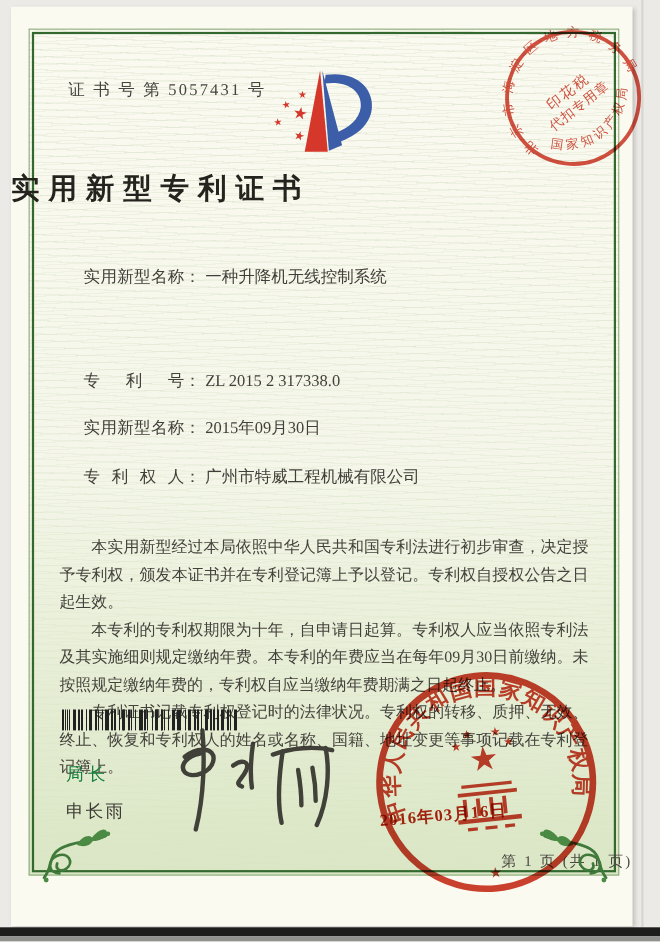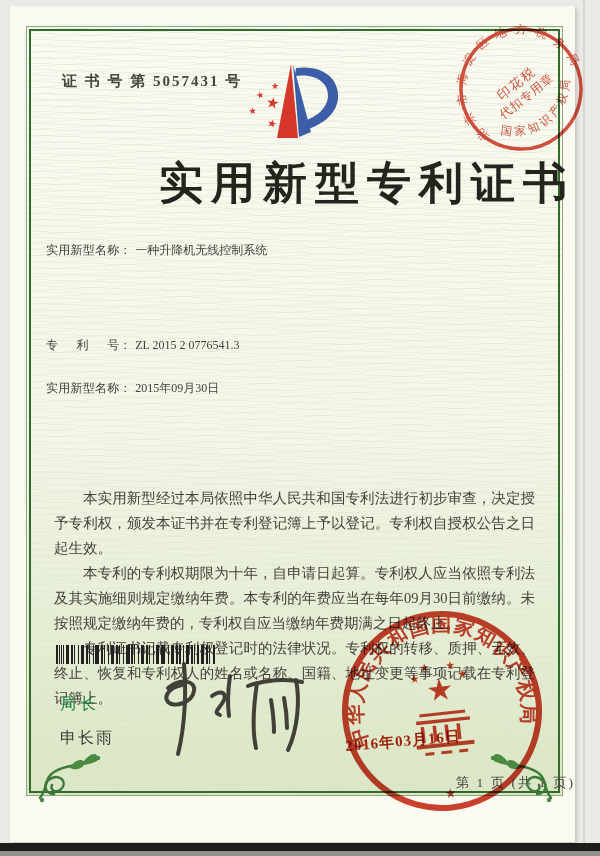--- a/index.html
+++ b/index.html
@@ -24,29 +24,29 @@
   }
   .frame{
     position:absolute;left:16px;right:12px;top:20px;bottom:46px;
     border:1px solid #8aac7a;z-index:2;pointer-events:none;
   }
   .frame::before{
     content:"";position:absolute;inset:2px;border:2px solid #33682f;
   }
   .cert-number{
     position:absolute;left:52px;top:66px;z-index:3;
-    font-size:15px;letter-spacing:2px;color:#45443e;font-weight:bold;
+    font-size:15px;letter-spacing:2px;color:#45443e;
   }
   .logo{position:absolute;left:222px;top:46px;z-index:3;}
   .title{
     position:absolute;left:0;right:0;top:148px;z-index:3;
-    text-align:right;font-size:44px;font-weight:bold;color:#24231e;
+    text-align:left;font-size:26px;font-weight:bold;color:#24231e;
     letter-spacing:8px;
   }
-  .field-row{position:absolute;left:36px;z-index:3;font-size:12px;color:#413f39;white-space:nowrap;}
+  .field-row{position:absolute;left:66px;z-index:3;font-size:15px;color:#413f39;white-space:nowrap;}
   .field-label{display:inline-block;width:6.1em;text-align:justify;text-align-last:justify;}
   .field-colon{display:inline-block;margin-right:4px;}
   .row-0{top:236px}.row-1{top:284px}.row-2{top:331px}.row-3{top:374px}.row-4{top:418px}.row-5{top:462px}
   .body-text{
     position:absolute;left:44px;right:40px;top:480px;z-index:3;
     font-size:14.5px;line-height:25px;text-align:justify;color:#44423c;
   }
   .body-text p{margin:0;text-indent:2em;}
   .barcode{
     position:absolute;left:46px;top:639px;width:160px;height:19px;z-index:3;
@@ -117,24 +117,27 @@
       <text x="75" y="88" font-size="12" text-anchor="middle" letter-spacing="1">代扣专用章</text>
     </g>
   </svg>
 
   <div class="title">实用新型专利证书</div>
 
   <div class="field-row row-0">
     <span class="field-label">实用新型名称</span><span class="field-colon">：</span><span>一种升降机无线控制系统</span>
   </div>
   <div class="field-row row-2">
-    <span class="field-label">专利号</span><span class="field-colon">：</span><span>ZL 2015 2 0776541.3</span>
+    <span class="field-label">专利号</span><span class="field-colon">：</span><span>ZL 2015 2 317338.0</span>
   </div>
   <div class="field-row row-3">
     <span class="field-label">实用新型名称</span><span class="field-colon">：</span><span>2015年09月30日</span>
+  </div>
+  <div class="field-row row-4">
+    <span class="field-label">专利权人</span><span class="field-colon">：</span><span>广州市特威工程机械有限公司</span>
   </div>
 
   <div class="body-text">
     <p>本实用新型经过本局依照中华人民共和国专利法进行初步审查，决定授予专利权，颁发本证书并在专利登记簿上予以登记。专利权自授权公告之日起生效。</p>
     <p>本专利的专利权期限为十年，自申请日起算。专利权人应当依照专利法及其实施细则规定缴纳年费。本专利的年费应当在每年09月30日前缴纳。未按照规定缴纳年费的，专利权自应当缴纳年费期满之日起终止。</p>
     <p>专利证书记载专利权登记时的法律状况。专利权的转移、质押、无效、终止、恢复和专利权人的姓名或名称、国籍、地址变更等事项记载在专利登记簿上。</p>
   </div>
 
   <div class="barcode"></div>
 

